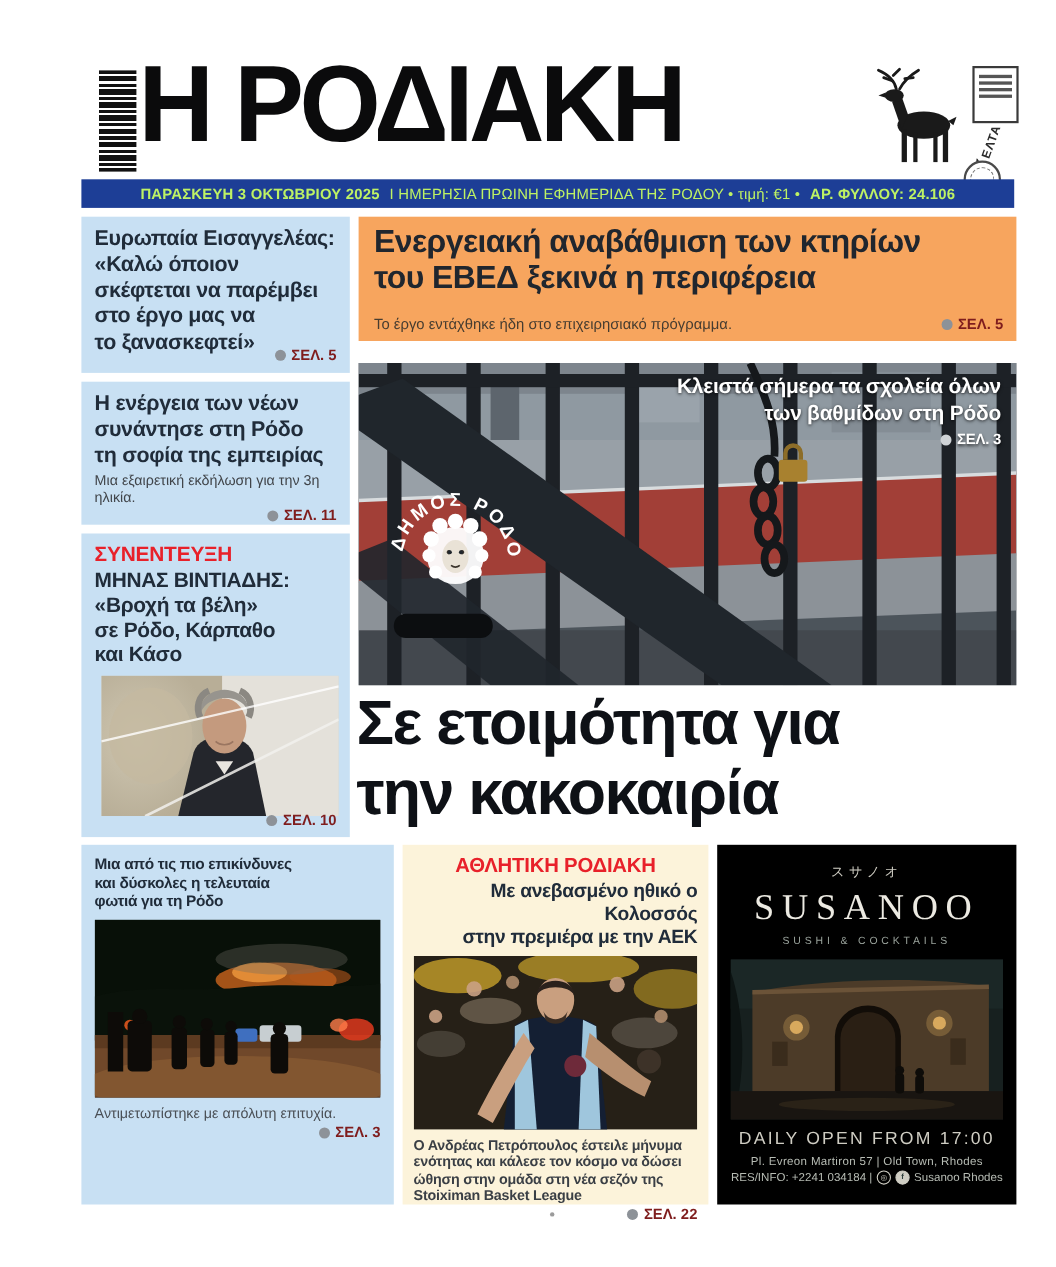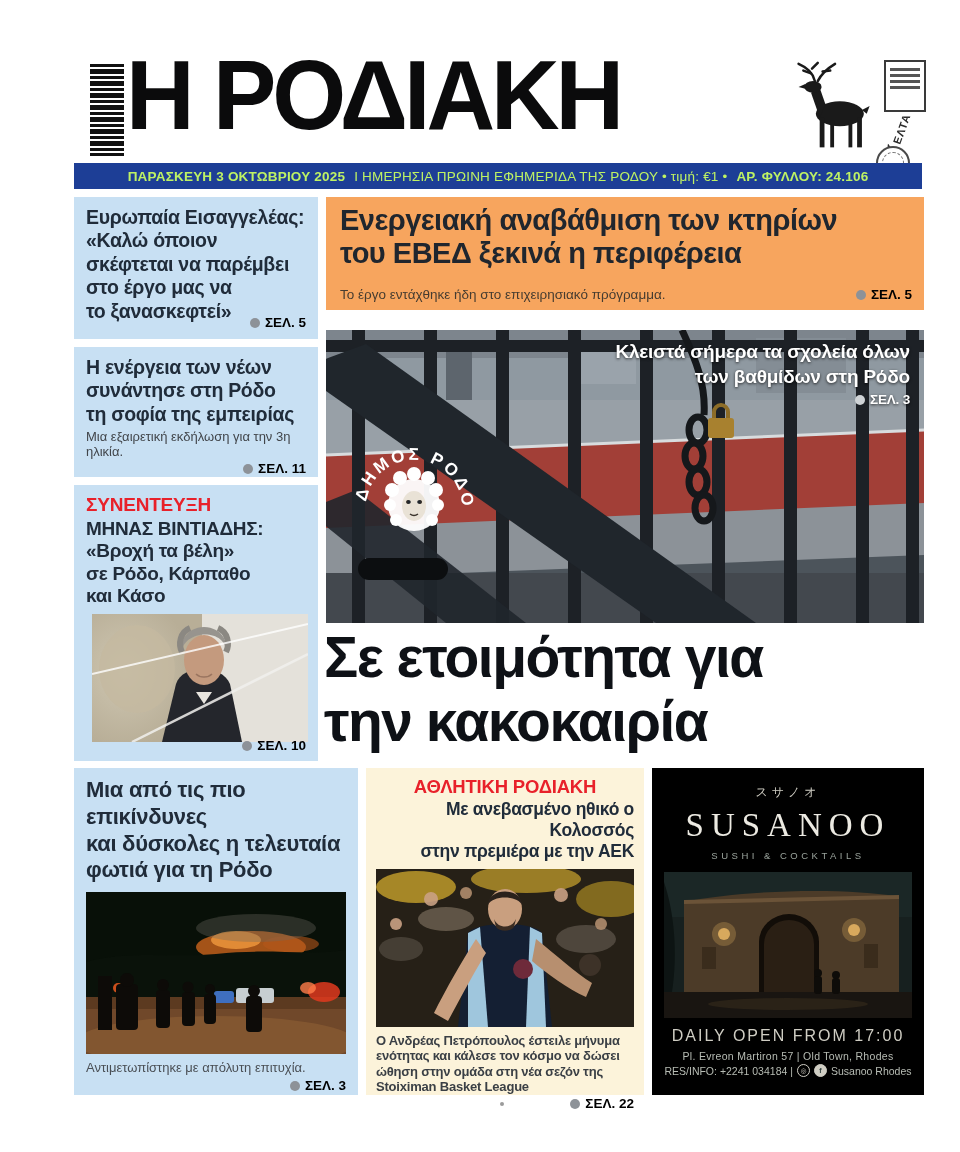--- a/index.html
+++ b/index.html
@@ -24,21 +24,21 @@
   .round-stamp .inner{width:20px;height:20px;border-radius:50%;border:1.5px dashed #777;}
 
   
   .datebar{left:58px;top:163px;width:848px;height:26px;background:#1d3e96;color:#bef264;
      display:flex;align-items:center;justify-content:center;gap:9px;font-size:13.5px;letter-spacing:.2px;}
   .datebar .b{font-weight:bold;}
 
   
   .bluebox{background:#c8e0f3;box-sizing:border-box;padding:9px 12px;}
   .headline{font-weight:bold;color:#202c3a;letter-spacing:-.3px;}
-  .pageref{display:flex;align-items:center;gap:5px;font-weight:bold;color:#000000;font-size:13.5px;}
+  .pageref{display:flex;align-items:center;gap:5px;font-weight:bold;color:#7f1d1d;font-size:13.5px;}
   .pageref .dot{width:10px;height:10px;border-radius:50%;background:#8d9298;flex:0 0 auto;}
   .pr-right{justify-content:flex-end;}
 
   .box1{left:58px;top:197px;width:244px;height:142px;}
   .box1 .headline{font-size:19.5px;line-height:1.2;}
   .box1 .pageref{position:absolute;right:12px;bottom:9px;}
 
   .box2{left:58px;top:347px;width:244px;height:130px;}
   .box2 .headline{font-size:19.5px;line-height:1.2;}
   .box2 .sub{font-size:13px;color:#41454a;margin-top:3px;}
@@ -63,21 +63,21 @@
      font-weight:bold;font-size:19px;line-height:1.3;text-shadow:0 1px 3px rgba(0,0,0,.75);letter-spacing:-.2px;}
   .photo-caption .pageref{color:#fff;margin-top:2px;}
   .photo-caption .dot{background:#cfd3d6;}
 
   
   .mainheadline{left:308px;top:626px;width:600px;font-size:57px;font-weight:bold;color:#0e1116;
      line-height:1.12;letter-spacing:-1.5px;}
 
   
   .firebox{left:58px;top:768px;width:284px;height:327px;}
-  .firebox .headline{font-size:22px;line-height:1.22;}
+  .firebox .headline{font-size:14px;line-height:1.22;}
   .firephoto{position:relative;width:260px;height:162px;margin-top:8px;overflow:hidden;}
   .firebox .cap{font-size:13px;color:#4a4f55;margin-top:6px;}
   .firebox .pageref{margin-top:3px;}
 
   .sportsbox{left:350px;top:768px;width:278px;height:327px;background:#fcf3da;box-sizing:border-box;padding:8px 10px;}
   .sportsbox .kicker-red{text-align:center;font-size:18.5px;display:block;}
   .sportsbox .headline{font-size:17.5px;line-height:1.2;text-align:right;letter-spacing:-.3px;margin-top:1px;}
   .bballphoto{position:relative;width:258px;height:158px;margin-top:7px;overflow:hidden;}
   .sportsbox .cap{font-size:13px;font-weight:bold;color:#3a3f45;line-height:1.18;margin-top:6px;letter-spacing:-.2px;}
   .sportsbox .pageref{margin-top:2px;}

